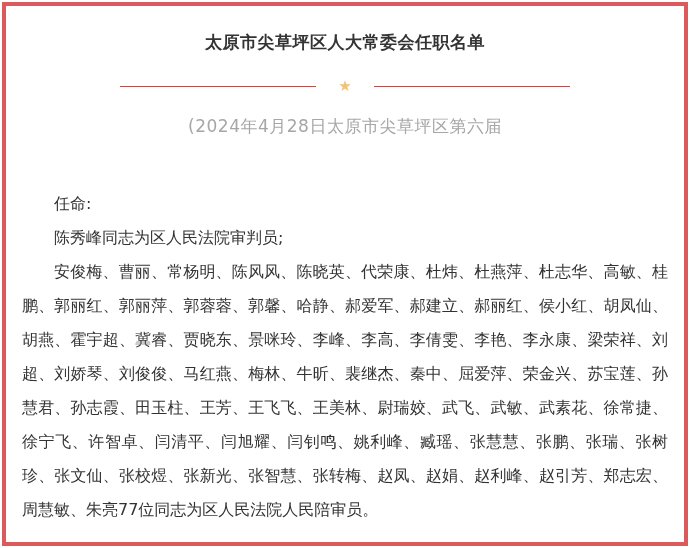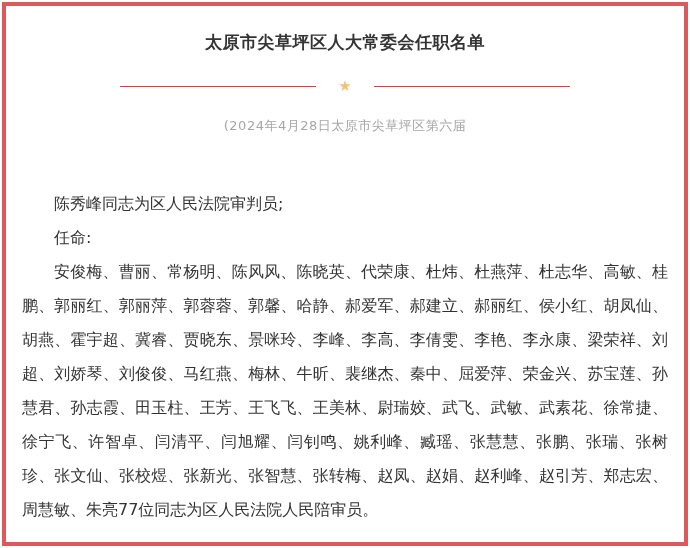--- a/index.html
+++ b/index.html
@@ -50,21 +50,21 @@
   }
   .star{
     color:var(--star);
     font-size:15px;
     line-height:15px;
   }
   .meeting-note{
     margin-top:18px;
     text-align:center;
     color:var(--note-text);
-    font-size:13px;
+    font-size:17px;
     line-height:28px;
     letter-spacing:0.5px;
   }
   .doc-body{
     margin-top:47px;
     color:var(--body-text);
     font-size:16px;
     line-height:34px;
   }
   .doc-body p{
@@ -84,19 +84,19 @@
       <span class="divider-line"></span>
       <span class="star">★</span>
       <span class="divider-line"></span>
     </div>
 
     <div class="meeting-note">
       <div>(2024年4月28日太原市尖草坪区第六届</div>
     </div>
 
     <div class="doc-body">
+      <p>任命:</p>
       <p>陈秀峰同志为区人民法院审判员;</p>
-      <p>任命:</p>
       <p>安俊梅、曹丽、常杨明、陈风风、陈晓英、代荣康、杜炜、杜燕萍、杜志华、高敏、桂鹏、郭丽红、郭丽萍、郭蓉蓉、郭馨、哈静、郝爱军、郝建立、郝丽红、侯小红、胡凤仙、胡燕、霍宇超、冀睿、贾晓东、景咪玲、李峰、李高、李倩雯、李艳、李永康、梁荣祥、刘超、刘娇琴、刘俊俊、马红燕、梅林、牛昕、裴继杰、秦中、屈爱萍、荣金兴、苏宝莲、孙慧君、孙志霞、田玉柱、王芳、王飞飞、王美林、尉瑞姣、武飞、武敏、武素花、徐常捷、徐宁飞、许智卓、闫清平、闫旭耀、闫钊鸣、姚利峰、臧瑶、张慧慧、张鹏、张瑞、张树珍、张文仙、张校煜、张新光、张智慧、张转梅、赵凤、赵娟、赵利峰、赵引芳、郑志宏、周慧敏、朱亮77位同志为区人民法院人民陪审员。</p>
     </div>
 
   </div>
 </div>
 
 </body></html>

